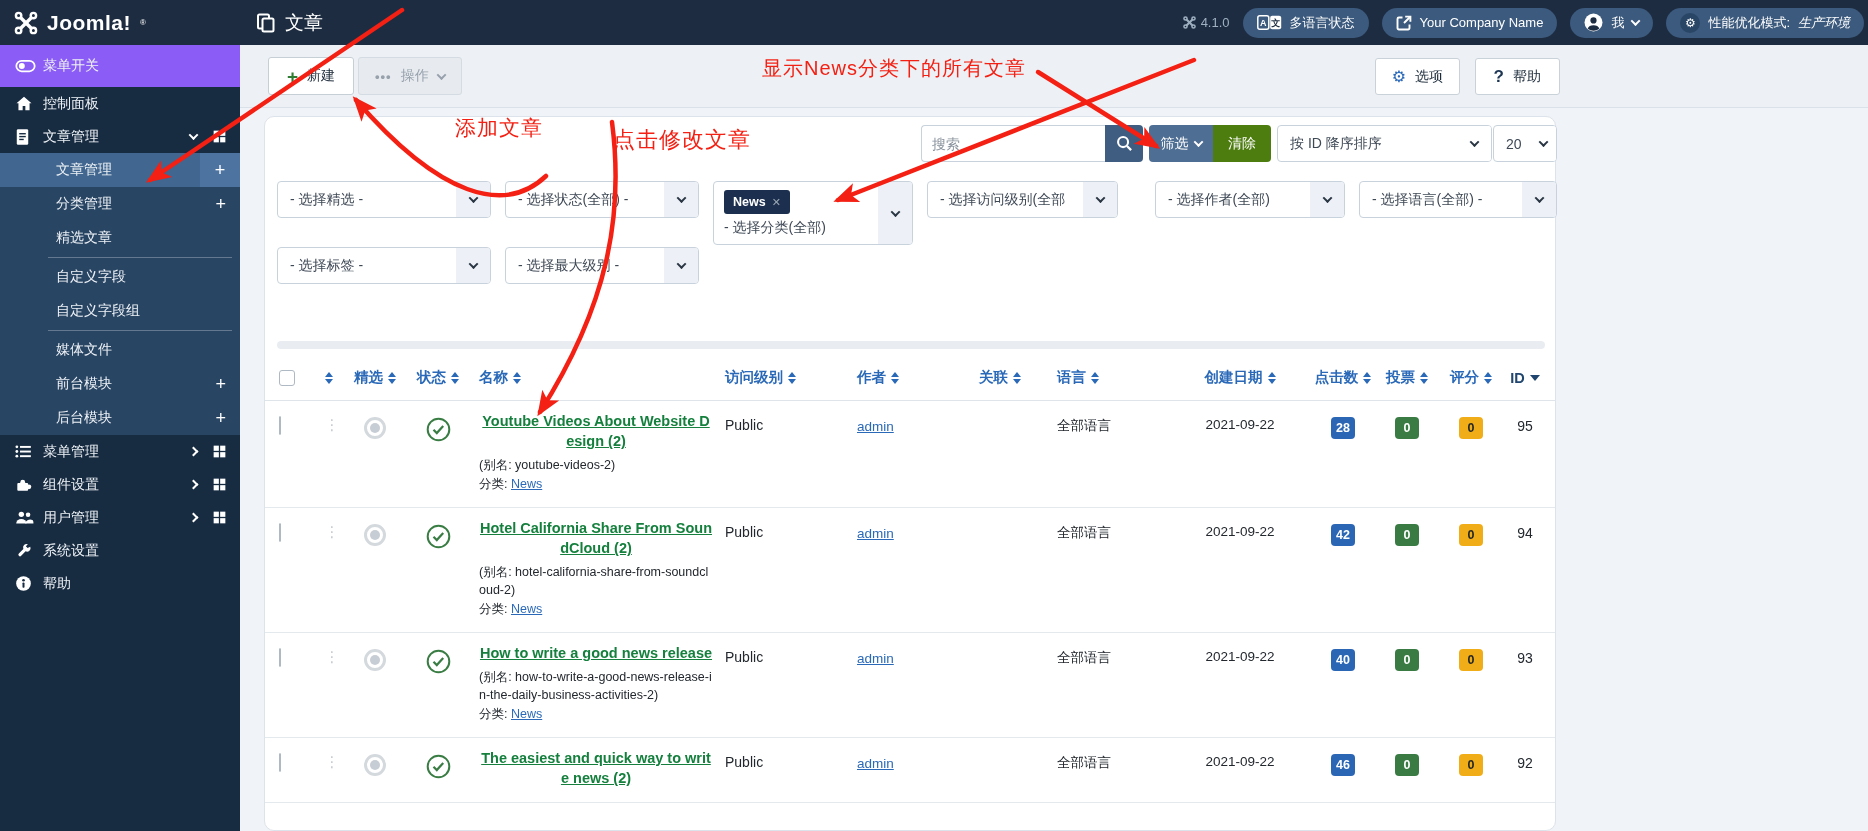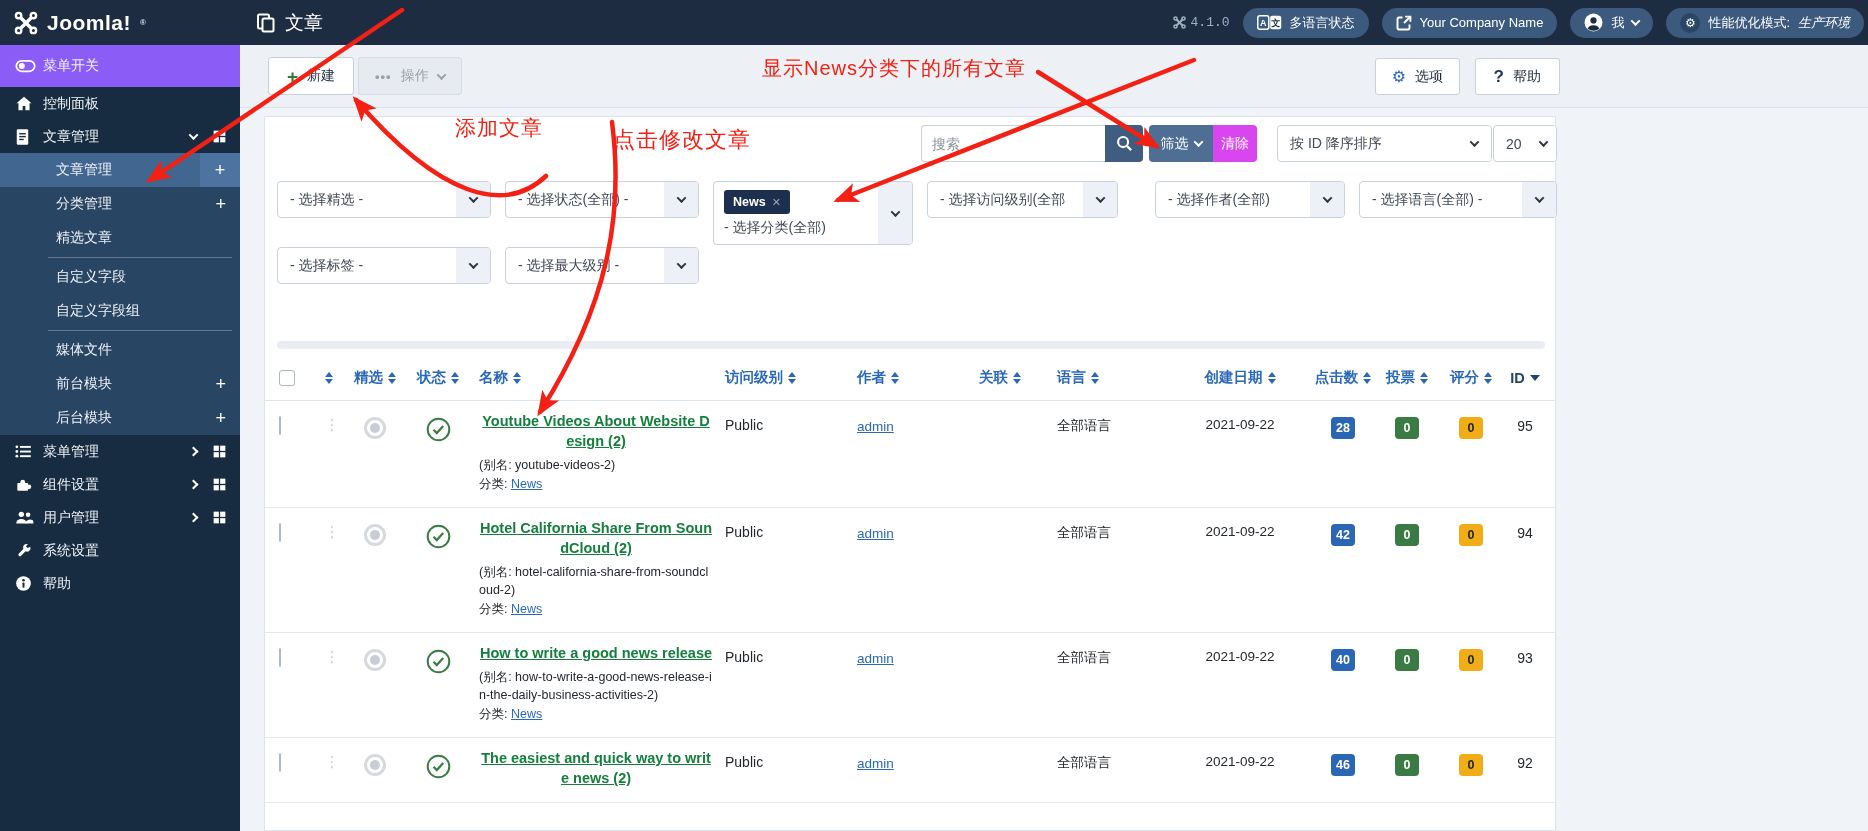--- a/index.html
+++ b/index.html
@@ -6,21 +6,21 @@
   html,body { width:1868px; height:831px; overflow:hidden; }
   body { font-family:"Liberation Sans","DejaVu Sans",sans-serif; background:#f0f3f7; position:relative; color:#23282e; }
 
   
   #topbar { position:absolute; left:0; top:0; width:1868px; height:45px; background:#1d2c41; display:flex; align-items:center; z-index:5; }
   #brand { width:240px; height:45px; display:flex; align-items:center; padding-left:14px; gap:9px; }
   #brand .brand-text { color:#fff; font-size:21px; font-weight:700; letter-spacing:.5px; }
   #brand sup { color:#fff; font-size:8px; }
   #pagetitle { display:flex; align-items:center; gap:10px; margin-left:16px; color:#fff; font-size:19px; }
   #topbar-right { margin-left:auto; display:flex; align-items:center; gap:13px; padding-right:4px; }
-  .version { color:#9fb0c0; font-size:13px; display:flex; align-items:center; gap:5px;font-family:Liberation Mono, monospace; }
+  .version { color:#9fb0c0; font-size:13px; display:flex; align-items:center; gap:5px; }
   .pill { height:30px; background:#3c5a7d; border-radius:15px; display:flex; align-items:center; gap:8px; padding:0 14px; color:#fff; font-size:13px; white-space:nowrap; cursor:pointer; }
   .pill .ico-circle { width:20px; height:20px; border-radius:50%; background:#2a4666; display:flex; align-items:center; justify-content:center; color:#fff; font-size:12px; }
   .italic { font-style:italic; }
   .chv { display:inline-block; width:7px; height:7px; border-right:2px solid #fff; border-bottom:2px solid #fff; }
   .chv-d { transform:rotate(45deg) translate(-1px,-1px); }
   .chv-r { transform:rotate(-45deg); }
   .chv-dark { border-color:#2b3644; }
 
   
   #sidebar { position:absolute; left:0; top:45px; width:240px; height:786px; background:#172b41; z-index:4; }
@@ -42,28 +42,28 @@
   #btn-new .plus { color:#2f7d32; font-size:19px; font-weight:700; line-height:1; }
   #btn-actions { position:absolute; left:118px; top:12px; height:38px; padding:0 16px; background:#e7ebef; border:1px solid #d5dbe2; color:#97a1ac; }
   #btn-actions .dots { letter-spacing:1px; font-weight:700; font-size:13px; }
   #btn-actions .chv { border-color:#97a1ac; }
   #btn-options { position:absolute; right:408px; top:13px; height:37px; padding:0 16px; background:#fff; border:1px solid #c9d1d9; color:#1c2b3a; }
   #btn-options .gear { color:#2a69b8; font-size:16px; }
   #btn-help { position:absolute; right:308px; top:13px; height:37px; padding:0 18px; background:#fff; border:1px solid #c9d1d9; color:#1c2b3a; }
   #btn-help .qm { color:#1c3553; font-weight:700; font-size:17px; }
 
   
-  #card { position:absolute; left:264px; top:116px; width:1292px; height:715px; background:#fff; border:1px solid #dde3ea; border-radius:1px; }
+  #card { position:absolute; left:264px; top:116px; width:1292px; height:715px; background:#fff; border:1px solid #dde3ea; border-radius:10px; }
 
   
   #search-box { position:absolute; left:656px; top:8px; width:184px; height:37px; border:1px solid #c8d2dc; border-right:none; border-radius:4px 0 0 4px; padding:0 10px; font-size:14px; color:#3f4956; font-family:inherit; }
   #search-box::placeholder { color:#8a939d; }
   #search-btn { position:absolute; left:840px; top:8px; width:38px; height:37px; background:#3e5d80; border:none; border-radius:0 4px 4px 0; display:flex; align-items:center; justify-content:center; cursor:pointer; }
   #filter-btn { position:absolute; left:884px; top:8px; width:64px; height:37px; background:#4e6e93; color:#fff; border:none; border-radius:4px 0 0 4px; font-size:14px; display:flex; align-items:center; justify-content:center; gap:6px; cursor:pointer; }
-  #clear-btn { position:absolute; left:948px; top:8px; width:44px; height:37px; background:#d946ef; color:#fff; border:none; border-radius:0 4px 4px 0; font-size:14px; cursor:pointer; }
+  #clear-btn { position:absolute; left:948px; top:8px; width:58px; height:37px; background:#4d7c0f; color:#fff; border:none; border-radius:0 4px 4px 0; font-size:14px; cursor:pointer; }
   .selectbox { position:absolute; height:37px; background:#fff; border:1px solid #c8d2dc; border-radius:4px; display:flex; align-items:center; cursor:pointer; overflow:hidden; }
   .selectbox .sel-label { flex:1; padding:0 12px; font-size:14px; color:#3f4956; white-space:nowrap; overflow:hidden; }
   .selectbox .chevzone { width:34px; align-self:stretch; background:#edf1f7; display:flex; align-items:center; justify-content:center; }
   #sort-select { left:1012px; top:8px; width:215px; }
   #size-select { left:1228px; top:8px; width:64px; }
 
   
   #f-featured { left:12px; top:64px; width:214px; }
   #f-status { left:240px; top:64px; width:194px; }
   #f-category { left:448px; top:64px; width:200px; height:64px; }

